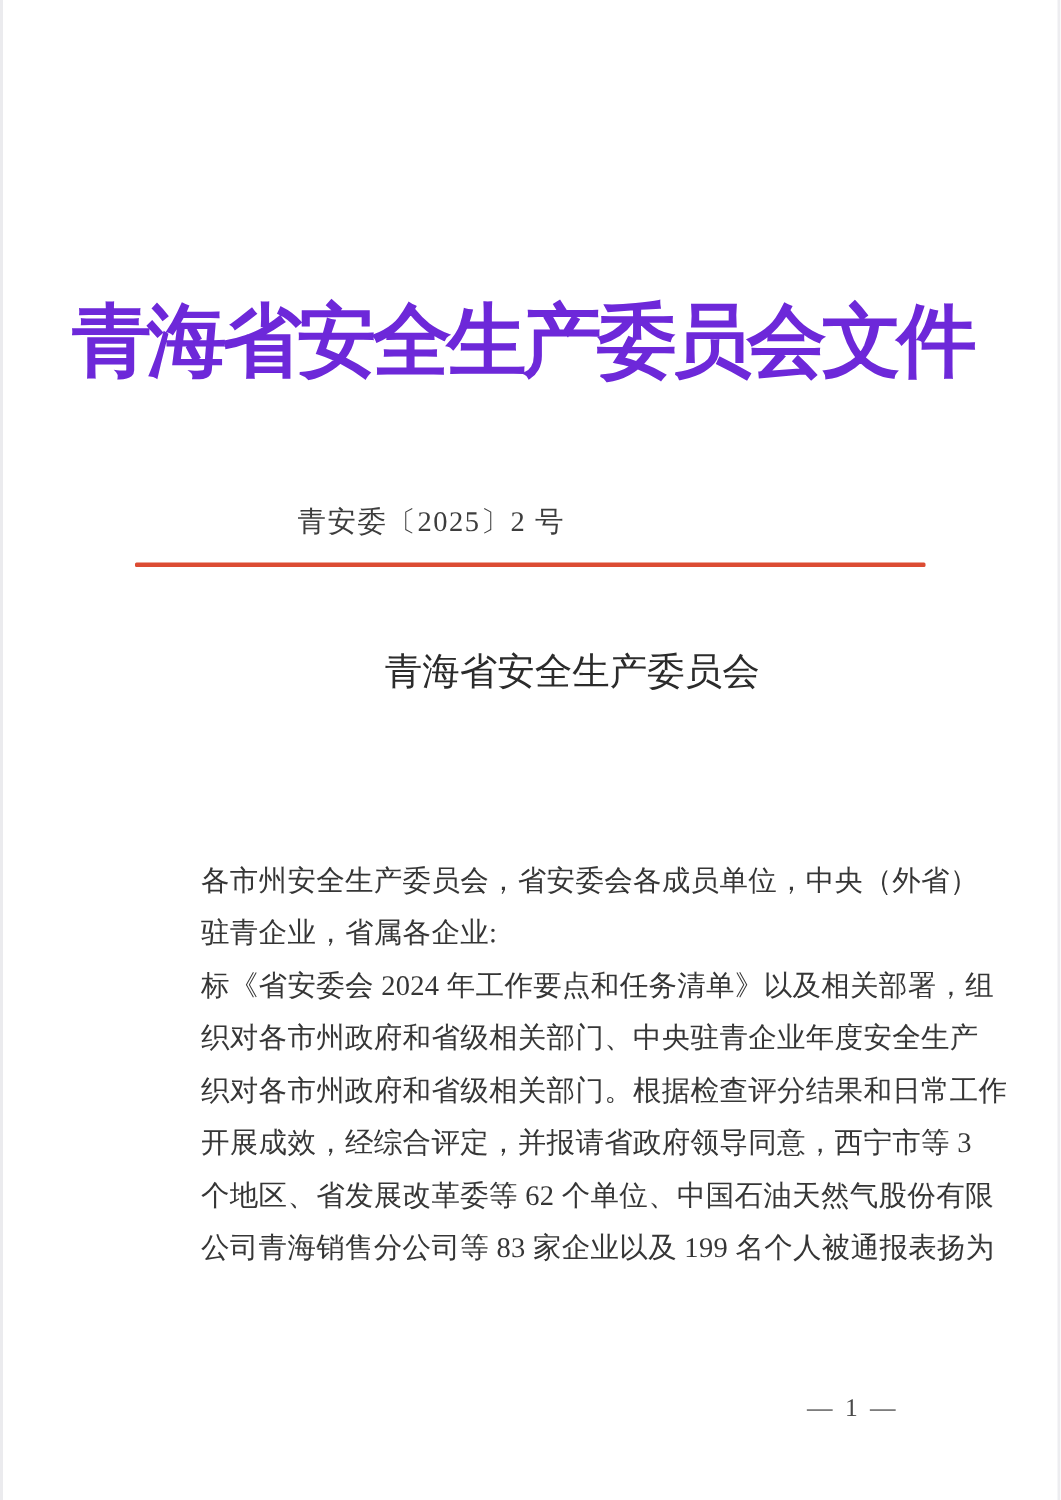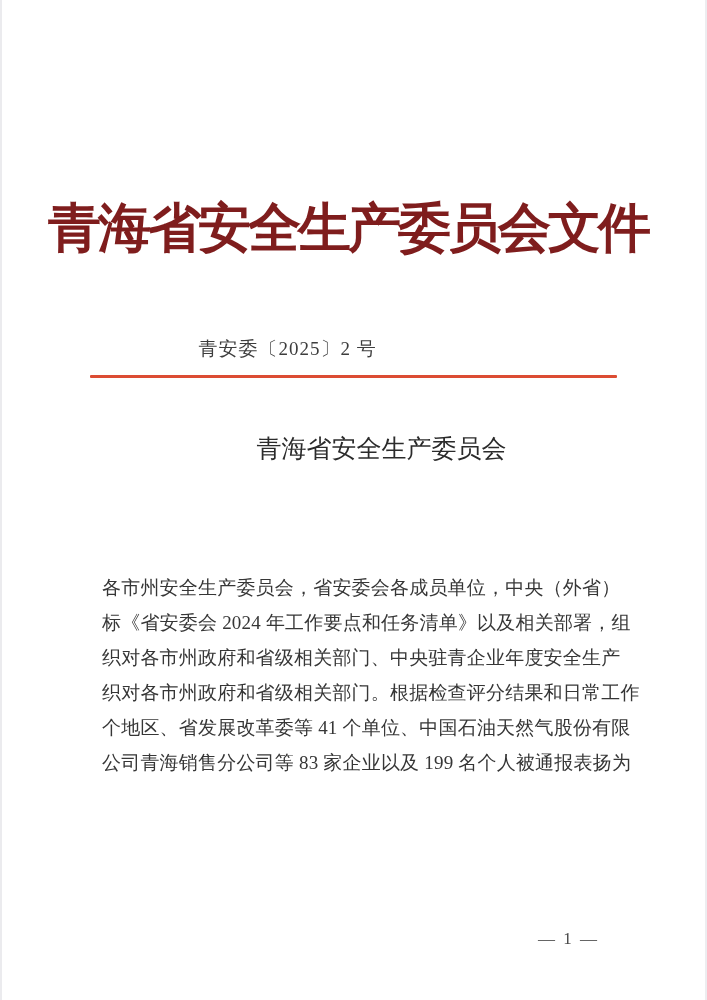--- a/index.html
+++ b/index.html
@@ -20,21 +20,21 @@
   .header-title {
     position: absolute;
     top: 202px;
     left: 0;
     width: 696px;
     text-align: center;
     font-size: 53px;
     line-height: 1;
     font-weight: bold;
     letter-spacing: -3px;
-    color: #7f1d1d;
+    color: #6d28d9;
     white-space: nowrap;
   }
   .doc-number {
     position: absolute;
     top: 337px;
     left: 0;
     width: 575px;
     text-align: center;
     font-size: 19px;
     line-height: 24px;
@@ -71,20 +71,21 @@
     top: 570px;
     left: 102px;
     width: 510px;
     font-size: 19px;
     line-height: 35px;
     color: #363636;
   }
   .body-line {
     white-space: pre;
     letter-spacing: 0.2px;
+    margin-left: 32px;
   }
   .page-number {
     position: absolute;
     top: 929px;
     left: 538px;
     font-size: 17px;
     line-height: 20px;
     letter-spacing: 2px;
     color: #4a4a4a;
     white-space: nowrap;
@@ -100,22 +101,24 @@
   <div class="doc-number">青安委〔2025〕2 号</div>
 
   <div class="red-line"></div>
 
   <div class="notice-title">
     <div class="title-line">青海省安全生产委员会</div>
   </div>
 
   <div class="body-block">
     <div class="body-line">各市州安全生产委员会，省安委会各成员单位，中央（外省）</div>
+    <div class="body-line">驻青企业，省属各企业:</div>
     <div class="body-line">标《省安委会 2024 年工作要点和任务清单》以及相关部署，组</div>
     <div class="body-line">织对各市州政府和省级相关部门、中央驻青企业年度安全生产</div>
     <div class="body-line">织对各市州政府和省级相关部门。根据检查评分结果和日常工作</div>
-    <div class="body-line">个地区、省发展改革委等 41 个单位、中国石油天然气股份有限</div>
+    <div class="body-line">开展成效，经综合评定，并报请省政府领导同意，西宁市等 3</div>
+    <div class="body-line">个地区、省发展改革委等 62 个单位、中国石油天然气股份有限</div>
     <div class="body-line">公司青海销售分公司等 83 家企业以及 199 名个人被通报表扬为</div>
   </div>
 
   <div class="page-number">— 1 —</div>
 
 </div>
 
 </body></html>

